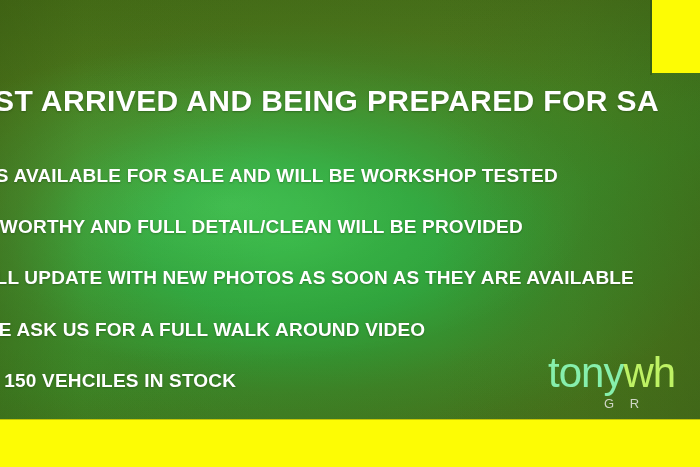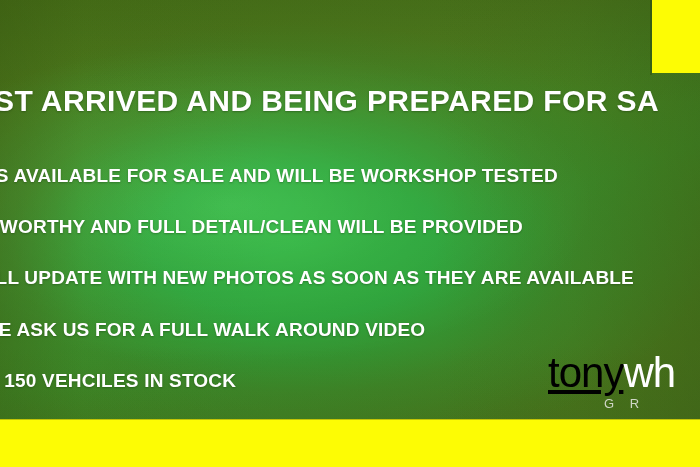--- a/index.html
+++ b/index.html
@@ -133,22 +133,22 @@
     width: 200px;
     overflow: visible;
   }
   .logo-wordmark {
     font-size: 42px;
     line-height: 1;
     letter-spacing: -1px;
     white-space: nowrap;
     font-weight: normal;
   }
-  .logo-word-1 { color: #000000; text-decoration: underline; }
-  .logo-word-2 { color: #ffffff; }
+  .logo-word-1 { color: #86efac; }
+  .logo-word-2 { color: #bef264; }
   .logo-sub {
     margin-top: 2px;
     margin-left: 56px;
     font-size: 13px;
     letter-spacing: 6px;
     color: #cfd6c6;
     white-space: nowrap;
   }
 </style>
 </head>

